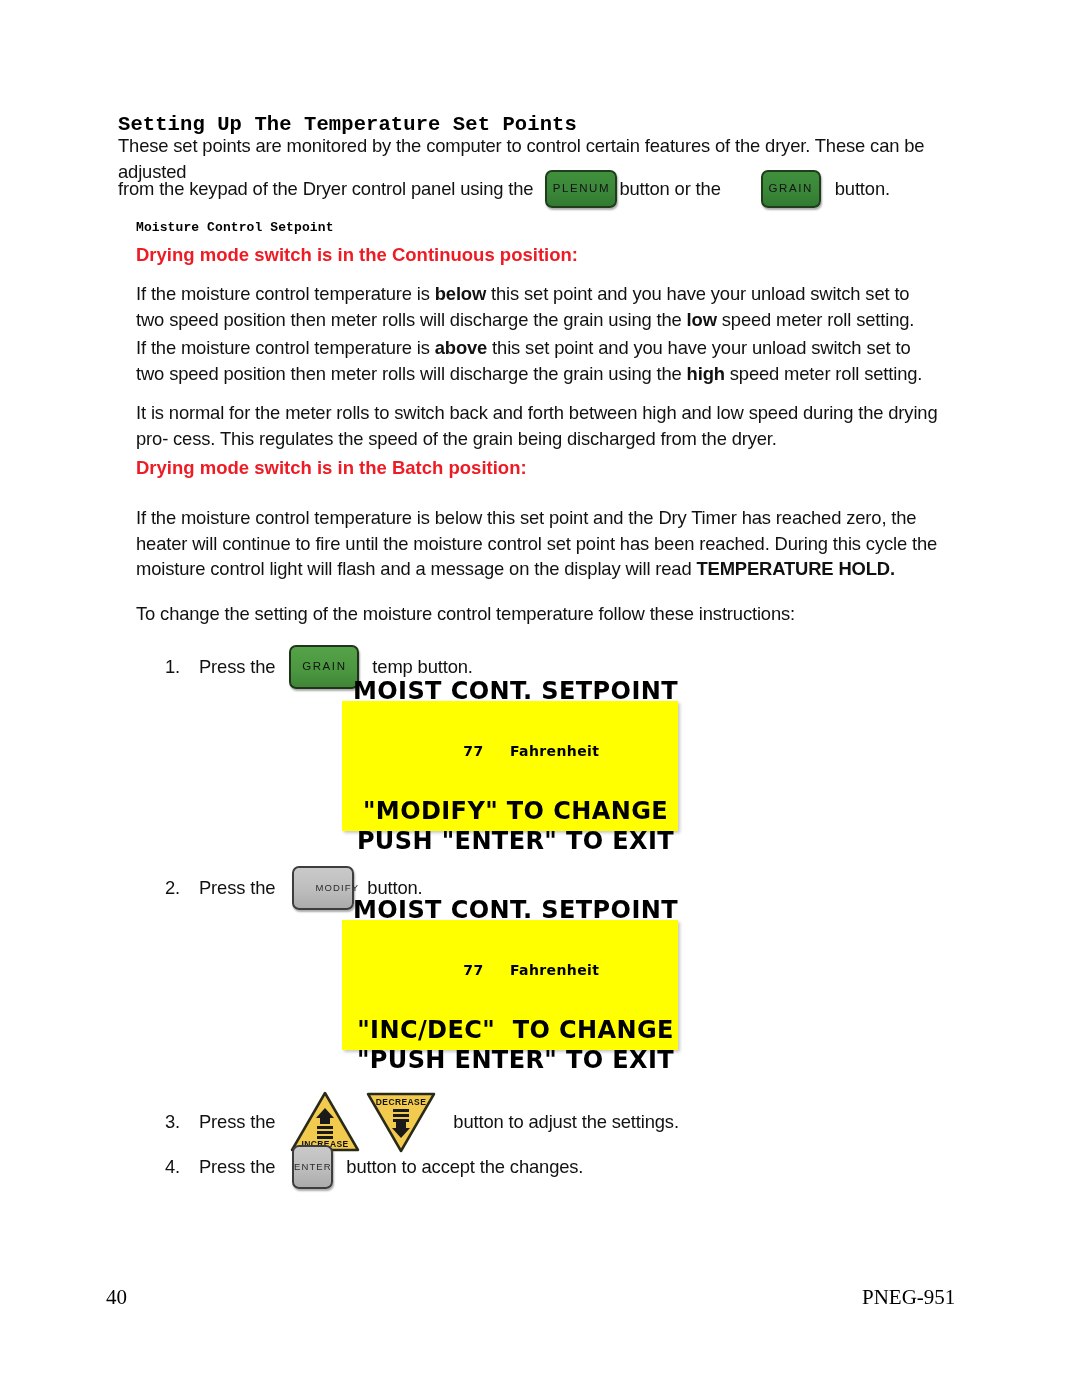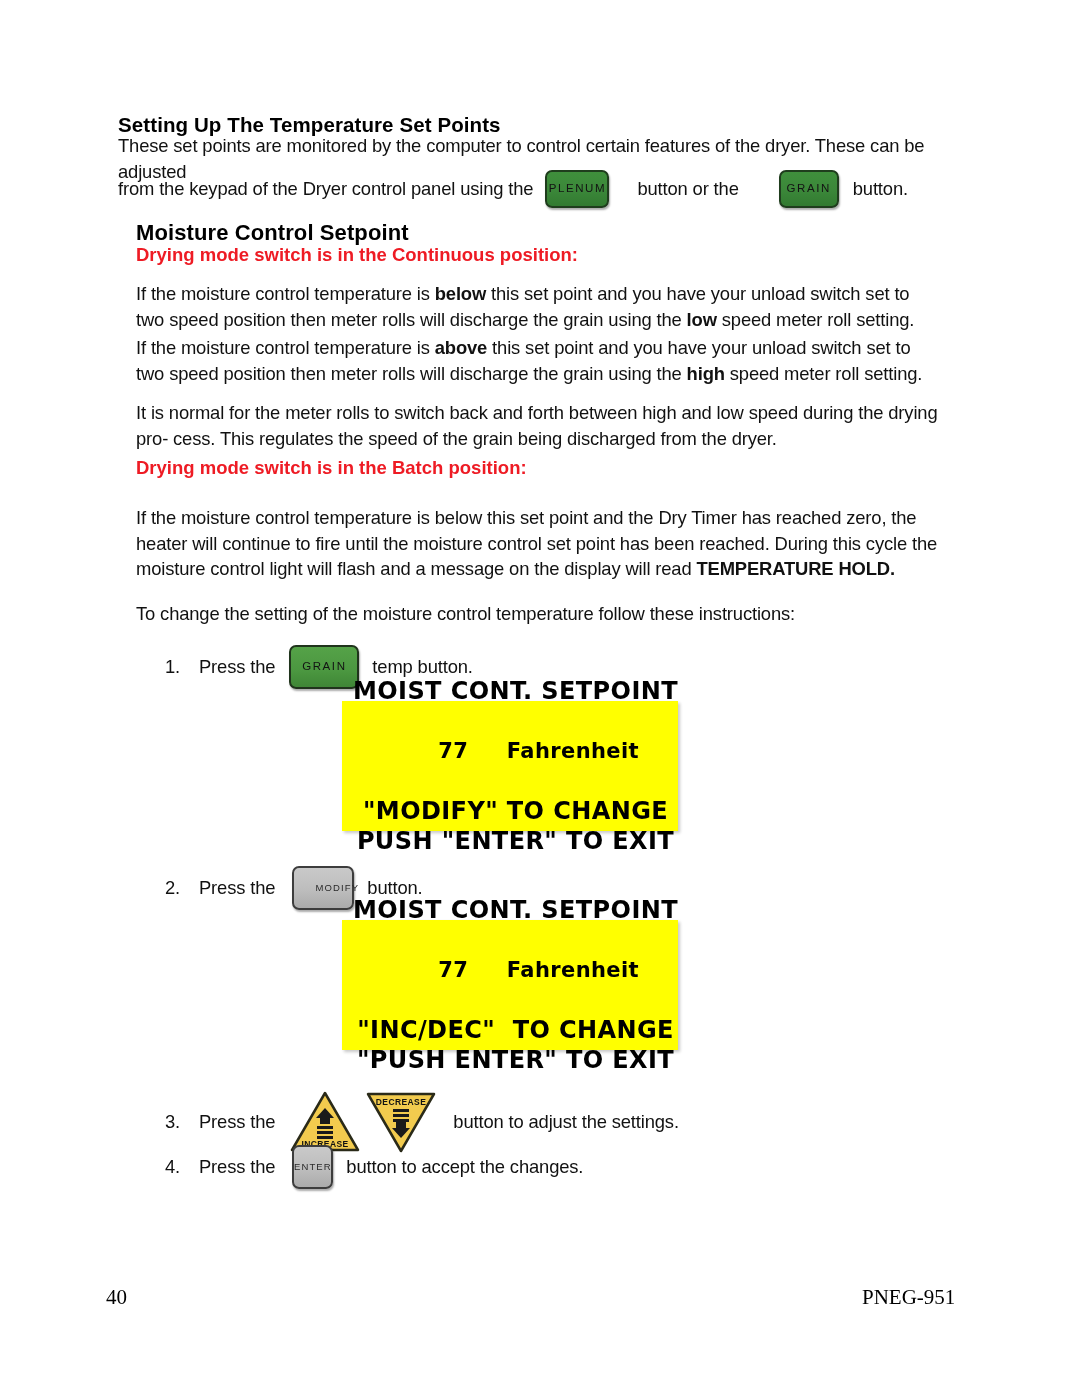--- a/index.html
+++ b/index.html
@@ -19,21 +19,21 @@
   .page {
     position: absolute;
     left: 0; top: 0;
     width: 1080px;
     height: 1397px;
   }
 
   
   .h-serif-bold {
     position: absolute;
-    font-family: Liberation Sans, sans-serif;
+    font-family: Liberation Mono, monospace;
     font-weight: bold;
     font-size: 20.5px;
     letter-spacing: 0.1px;
     white-space: nowrap;
   }
   .h-red {
     position: absolute;
     font-family: "Liberation Sans", sans-serif;
     font-weight: bold;
     font-size: 18.5px;
@@ -125,21 +125,21 @@
     font-weight: bold;
     font-size: 24px;
     letter-spacing: 0.4px;
     line-height: 30px;
     white-space: pre;
     font-family: "DejaVu Sans", sans-serif;
     text-align: center;
     margin-left: 11px;
   }
   .lcd-line.lcd-val {
-    font-size: 21px;
+    font-size: 14px;
     letter-spacing: 0.4px;
   }
 
   
   .step {
     position: absolute;
     display: flex;
     align-items: center;
     font-family: "Liberation Sans", sans-serif;
     font-size: 18.4px;
@@ -164,31 +164,31 @@
 <body>
 
 <div class="page">
 
   <div class="h-serif-bold" style="left:118px; top:113px;">Setting Up The Temperature Set Points</div>
 
   <div class="para" style="left:118px; top:133px; width:830px;">These set points are monitored by the computer to control certain features of the dryer.  These can be adjusted</div>
 
   <div class="inlinerow" style="left:118px; top:170px;">
     <span>from the keypad of the Dryer control panel using the</span>
-    <span class="btn btn-green" style="width:64px; height:38px; margin:0 28px 0 12px;">
+    <span class="btn btn-green" style="width:72px; height:38px; margin:0 2px 0 12px;">
       <span class="btn-label">PLENUM</span>
     </span>
     <span>button or the</span>
     <span class="btn btn-green" style="width:60px; height:38px; margin:0 14px 0 40px;">
       <span class="btn-label">GRAIN</span>
     </span>
     <span>button.</span>
   </div>
 
-  <div class="h-serif-bold" style="left:136px; top:220px; font-size:22px;">Moisture Control Setpoint</div>
+  <div class="h-serif-bold" style="left:136px; top:220px; font-size:13px;">Moisture Control Setpoint</div>
 
   <div class="h-red" style="left:136px; top:244px;">Drying mode switch is in the Continuous position:</div>
 
   <div class="para" style="left:136px; top:281px; width:800px;">
     <span>If the moisture control temperature is </span><b>below</b><span> this set point and you have your unload switch set to two speed</span>
     <span>position then meter rolls will discharge the grain using the </span><b>low</b><span> speed meter roll setting.</span>
   </div>
 
   <div class="para" style="left:136px; top:335px; width:800px;">
     <span>If the moisture control temperature is </span><b>above</b><span> this set point and you have your unload switch set to two speed</span>

